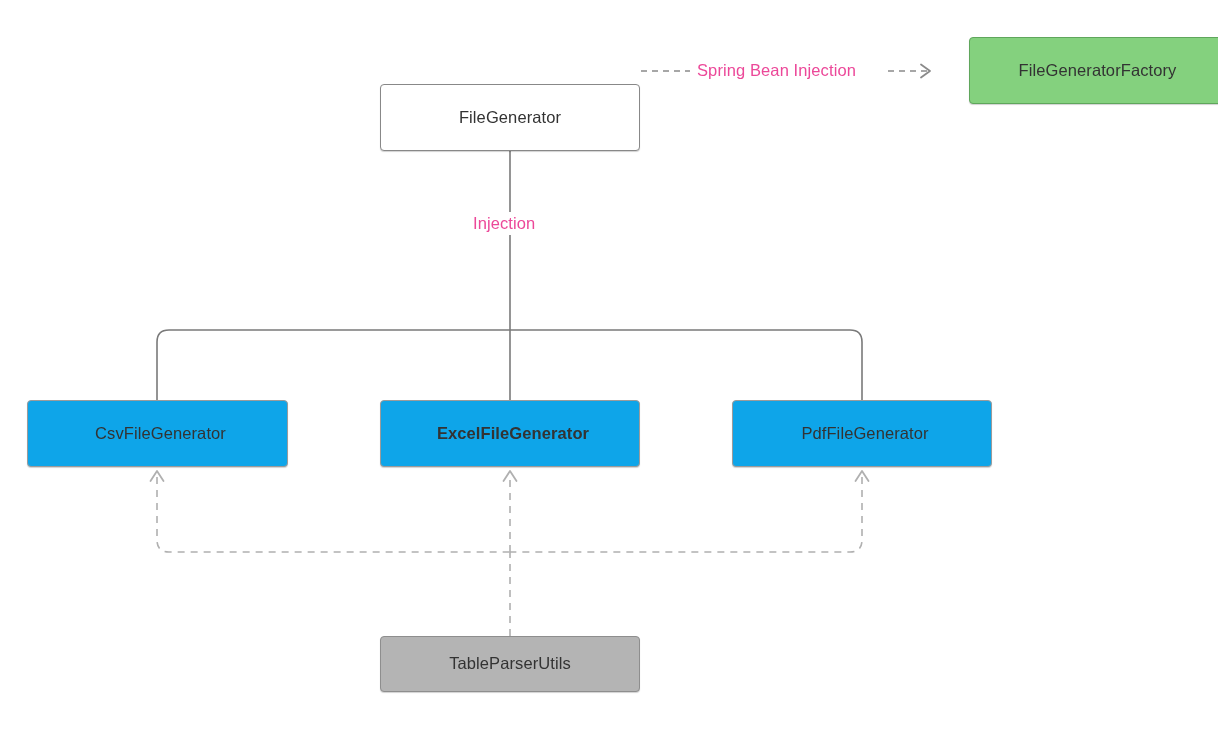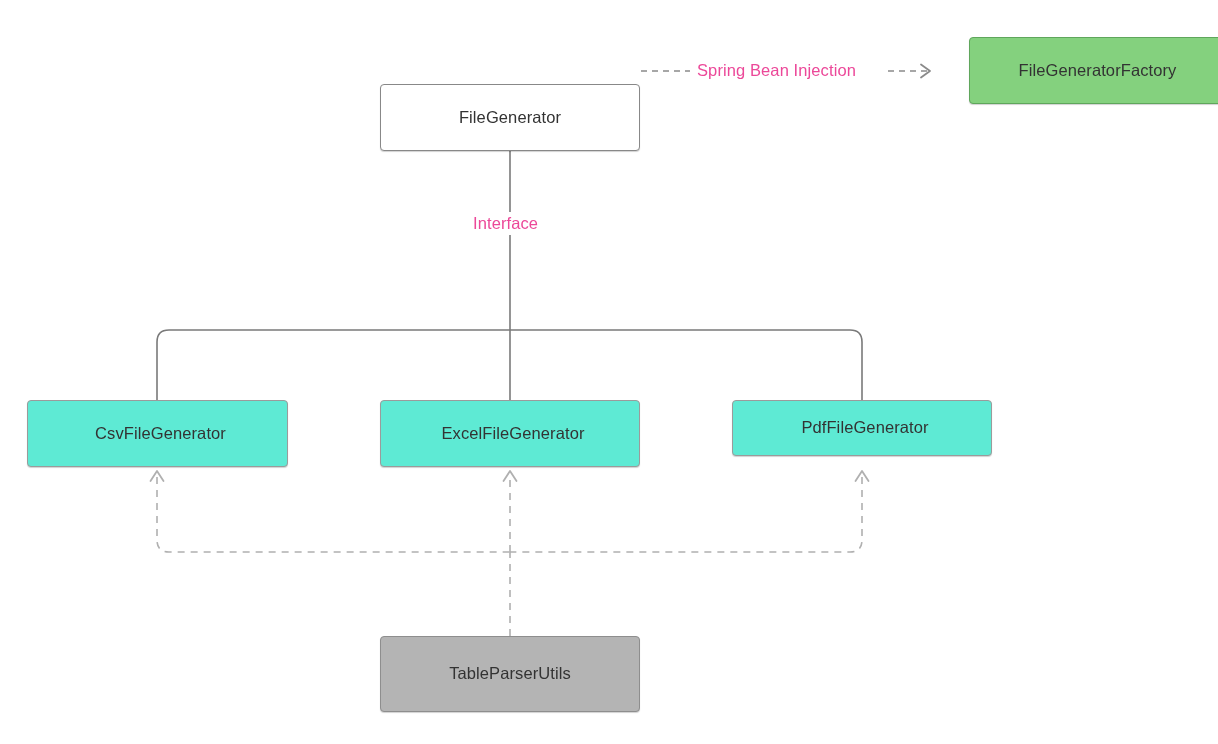--- a/index.html
+++ b/index.html
@@ -41,21 +41,21 @@
     letter-spacing: 0.1px;
     text-align: center;
     line-height: 1.2;
   }
   .node-interface {
     background: #ffffff;
     border: 1.4px solid #888888;
     box-shadow: 0 1px 1px rgba(0,0,0,0.18);
   }
   .node-impl {
-    background: #5eead4;
+    background: #0ea5e9;
     border: 1.4px solid #9b9b9b;
     box-shadow: 0 1px 1px rgba(0,0,0,0.18);
     padding-left: 6px;
   }
   .node-util {
     background: #b4b4b4;
     border: 1.4px solid #8e8e8e;
     box-shadow: 0 1px 1px rgba(0,0,0,0.18);
   }
   .node-factory {
@@ -114,29 +114,29 @@
   </div>
 
   <div class="node node-factory" style="left:935px; top:37px; width:257px; height:67px;">
     <span>FileGeneratorFactory</span>
   </div>
 
   <div class="node node-impl" style="left:27px; top:400px; width:261px; height:67px;">
     <span>CsvFileGenerator</span>
   </div>
 
-  <div class="node node-impl" style="left:380px; top:400px; width:260px; height:67px;">
+  <div class="node node-impl" style="left:380px; top:400px; width:260px; height:67px;font-weight:bold;">
     <span>ExcelFileGenerator</span>
   </div>
 
-  <div class="node node-impl" style="left:732px; top:400px; width:260px; height:56px;">
+  <div class="node node-impl" style="left:732px; top:400px; width:260px; height:67px;">
     <span>PdfFileGenerator</span>
   </div>
 
-  <div class="node node-util" style="left:380px; top:636px; width:260px; height:76px;">
+  <div class="node node-util" style="left:380px; top:636px; width:260px; height:56px;">
     <span>TableParserUtils</span>
   </div>
 
   <div class="edge-label" style="left:690px; top:59px;">Spring Bean Injection</div>
 
-  <div class="edge-label" style="left:466px; top:212px;">Interface</div>
+  <div class="edge-label" style="left:466px; top:212px;">Injection</div>
 
 </div>
 
 </body></html>

